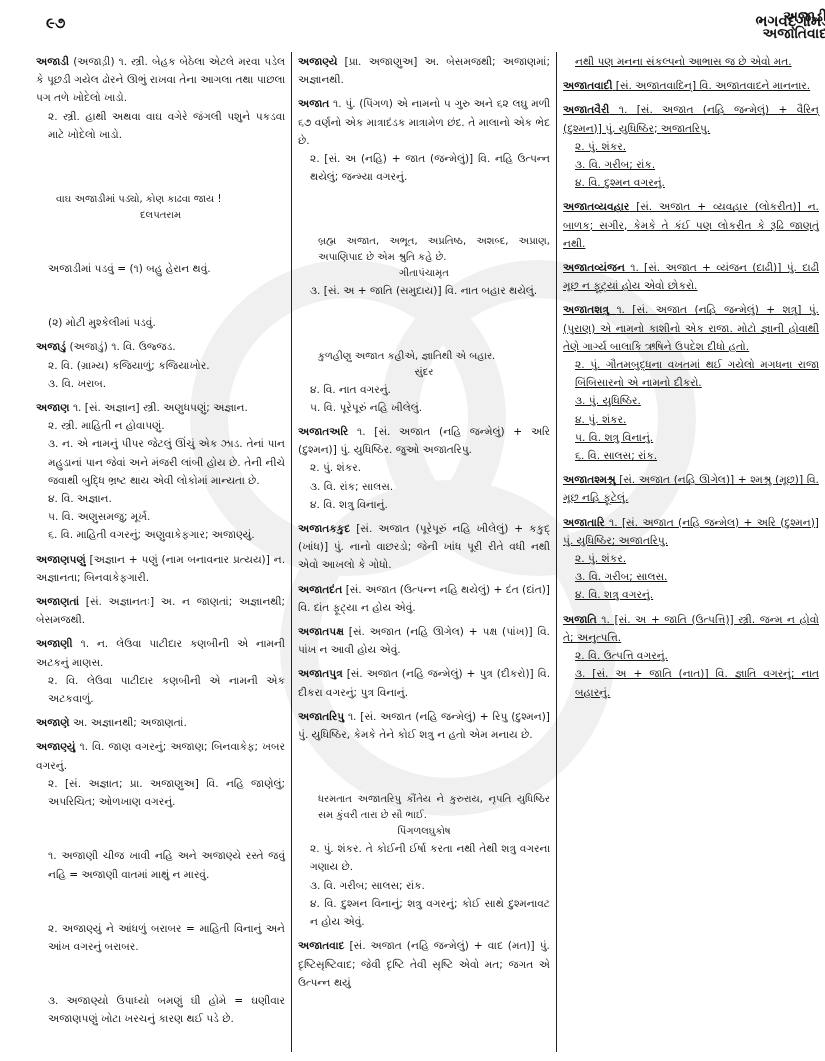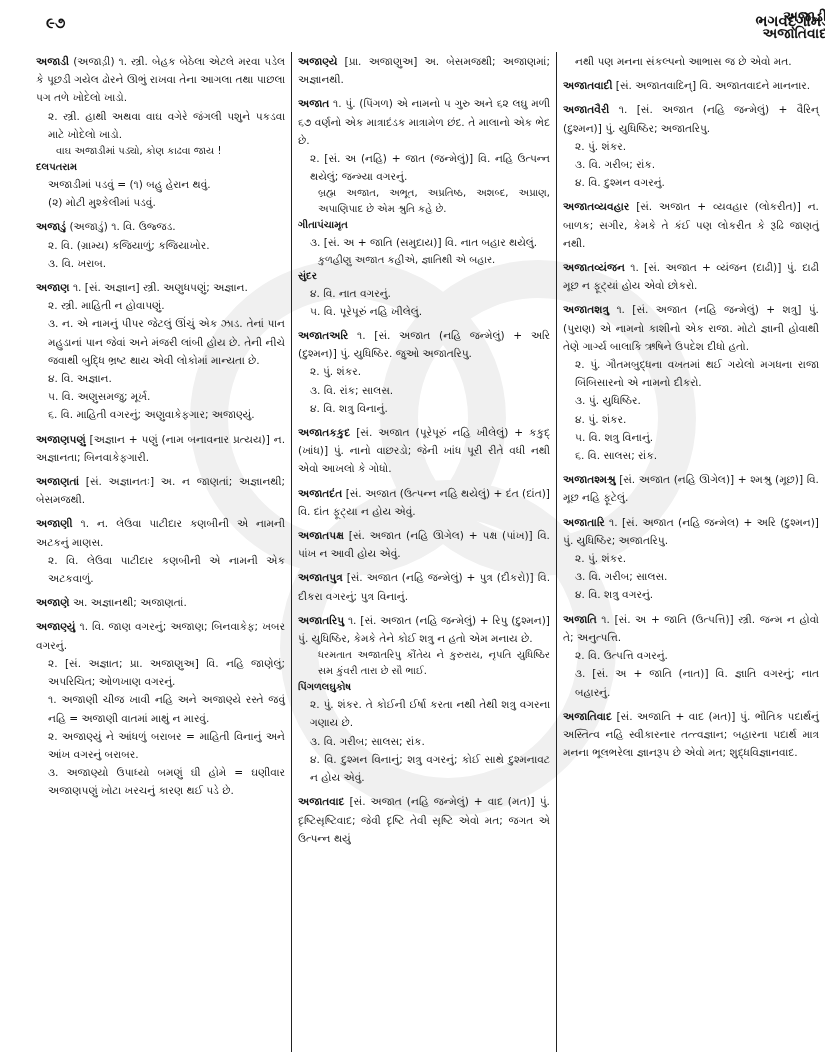--- a/index.html
+++ b/index.html
@@ -14,27 +14,27 @@
     position: absolute; border: 38px solid #f0f0f0; border-radius: 50%;
   }
   .hdr { position: absolute; top: 0; left: 16px; width: 825px; height: 50px; }
   .hdr .pg { position: absolute; left: 30px; top: 14px; font-size: 15px; font-weight: bold; }
   .hdr .title { position: absolute; left: 0; right: 0; top: 12px; text-align: right; font-size: 15px; font-weight: bold; }
   .hdr .guide { position: absolute; right: 14px; top: 8px; text-align: right; font-size: 14px; font-weight: bold; line-height: 17px; }
   .cols { position: absolute; top: 52px; left: 30px; width: 795px; height: 1000px; display: flex; }
   .col { position: relative; box-sizing: border-box; padding: 0 6px; }
   .col.c1 { width: 262px; border-right: 1.5px solid #222; }
   .col.c2 { width: 265px; border-right: 1.5px solid #222; }
-  .col.c3 { width: 268px; }
+  .col.c3 { width: 268px; text-decoration: underline; }
   .entry { font-size: 10.6px; line-height: 18.2px; margin-bottom: 6px; text-align: justify; }
   .hw { font-weight: bold; }
   .sub { display: block; padding-left: 12px; }
-  .quote { display: block; padding-left: 20px; font-size: 10px; line-height: 16px; }
-  .src { display: block; text-align: left; font-size: 10px; line-height: 16px; font-weight: bold; }
-  .bnote { display: block; padding-left: 12px; }
+  .quote { display: block; padding-left: 20px; font-size: 10px; line-height: 16px; margin-top: 48px; }
+  .src { display: block; text-align: center; font-size: 10px; line-height: 16px; }
+  .bnote { display: block; padding-left: 12px; margin-top: 36px; }
 </style>
 </head>
 <body>
 
 <div class="watermark">
   <div class="ring" style="left:40px;top:30px;width:240px;height:240px;"></div>
   <div class="ring" style="left:230px;top:30px;width:240px;height:240px;"></div>
   <div class="ring" style="left:130px;top:250px;width:260px;height:260px;"></div>
 </div>
 
@@ -74,15 +74,14 @@
         <span class="sub">નથી પણ મનના સંકલ્પનો આભાસ જ છે એવો મત.</span>
       </div>
       <div class="entry"><span class="hw">અજાતવાદી</span> <span>[સં. અજાતવાદિન્] વિ. અજાતવાદને માનનાર.</span></div>
       <div class="entry"><span class="hw">અજાતવૈરી</span> <span>૧. [સં. અજાત (નહિ જન્મેલું) + વૈરિન્ (દુશ્મન)] પું. યુધિષ્ઠિર; અજાતરિપુ.</span><span class="sub">૨. પું. શંકર.</span><span class="sub">૩. વિ. ગરીબ; રાંક.</span><span class="sub">૪. વિ. દુશ્મન વગરનું.</span></div>
       <div class="entry"><span class="hw">અજાતવ્યવહાર</span> <span>[સં. અજાત + વ્યવહાર (લોકરીત)] ન. બાળક; સગીર, કેમકે તે કંઈ પણ લોકરીત કે રૂઢિ જાણતું નથી.</span></div>
       <div class="entry"><span class="hw">અજાતવ્યંજન</span> <span>૧. [સં. અજાત + વ્યંજન (દાઢી)] પું. દાઢી મૂછ ન ફૂટ્યાં હોય એવો છોકરો.</span></div>
       <div class="entry"><span class="hw">અજાતશત્રુ</span> <span>૧. [સં. અજાત (નહિ જન્મેલું) + શત્રુ] પું. (પુરાણ) એ નામનો કાશીનો એક રાજા. મોટો જ્ઞાની હોવાથી તેણે ગાર્ગ્ય બાલાકિ ઋષિને ઉપદેશ દીધો હતો.</span><span class="sub">૨. પું. ગૌતમબુદ્ધના વખતમાં થઈ ગયેલો મગધના રાજા બિંબિસારનો એ નામનો દીકરો.</span><span class="sub">૩. પું. યુધિષ્ઠિર.</span><span class="sub">૪. પું. શંકર.</span><span class="sub">૫. વિ. શત્રુ વિનાનું.</span><span class="sub">૬. વિ. સાલસ; રાંક.</span></div>
       <div class="entry"><span class="hw">અજાતશ્મશ્રુ</span> <span>[સં. અજાત (નહિ ઊગેલ)] + શ્મશ્રુ (મૂછ)] વિ. મૂછ નહિ ફૂટેલું.</span></div>
       <div class="entry"><span class="hw">અજાતારિ</span> <span>૧. [સં. અજાત (નહિ જન્મેલ) + અરિ (દુશ્મન)] પું. યુધિષ્ઠિર; અજાતરિપુ.</span><span class="sub">૨. પું. શંકર.</span><span class="sub">૩. વિ. ગરીબ; સાલસ.</span><span class="sub">૪. વિ. શત્રુ વગરનું.</span></div>
       <div class="entry"><span class="hw">અજાતિ</span> <span>૧. [સં. અ + જાતિ (ઉત્પત્તિ)] સ્ત્રી. જન્મ ન હોવો તે; અનુત્પત્તિ.</span><span class="sub">૨. વિ. ઉત્પત્તિ વગરનું.</span><span class="sub">૩. [સં. અ + જાતિ (નાત)] વિ. જ્ઞાતિ વગરનું; નાત બહારનું.</span></div>
-      <div class="entry"><span class="hw">અજાતિવાદ</span> <span>[સં. અજાતિ + વાદ (મત)] પું. ભૌતિક પદાર્થનું અસ્તિત્વ નહિ સ્વીકારનાર તત્ત્વજ્ઞાન; બહારના પદાર્થ માત્ર મનના ભૂલભરેલા જ્ઞાનરૂપ છે એવો મત; શુદ્ધવિજ્ઞાનવાદ.</span></div>
     </div>
 </div>
 
 </body></html>

